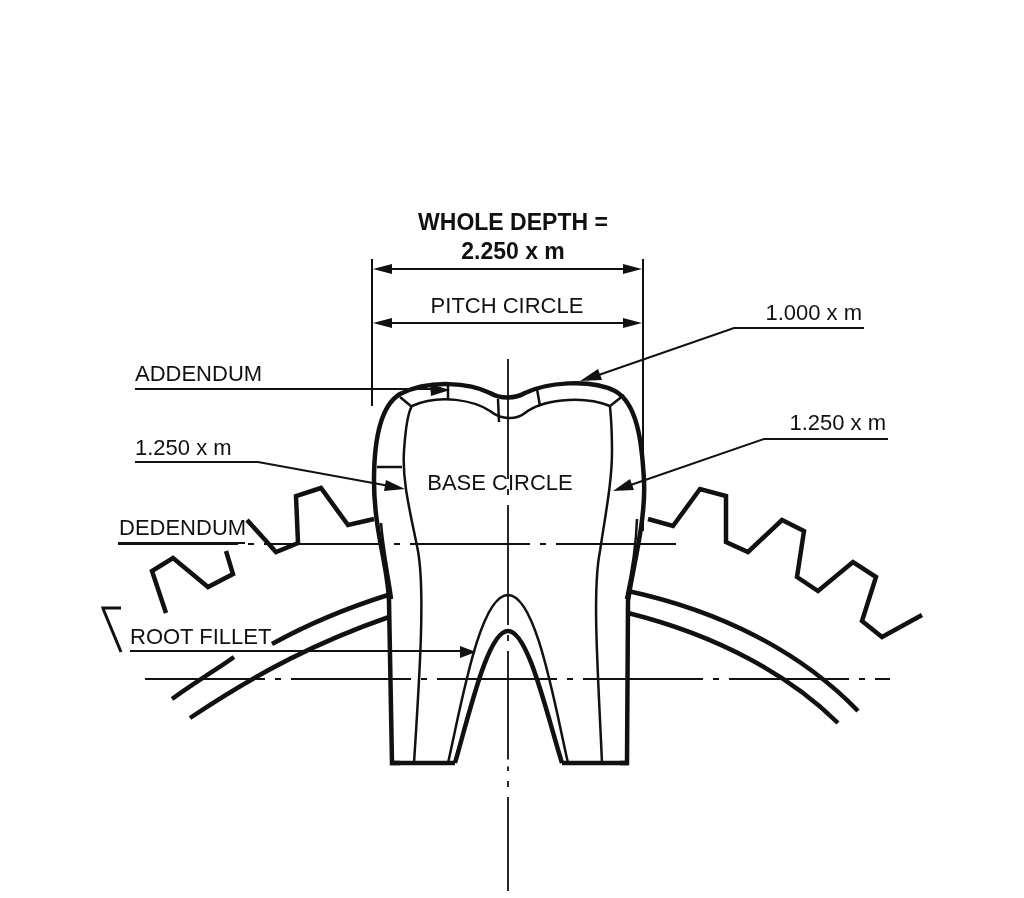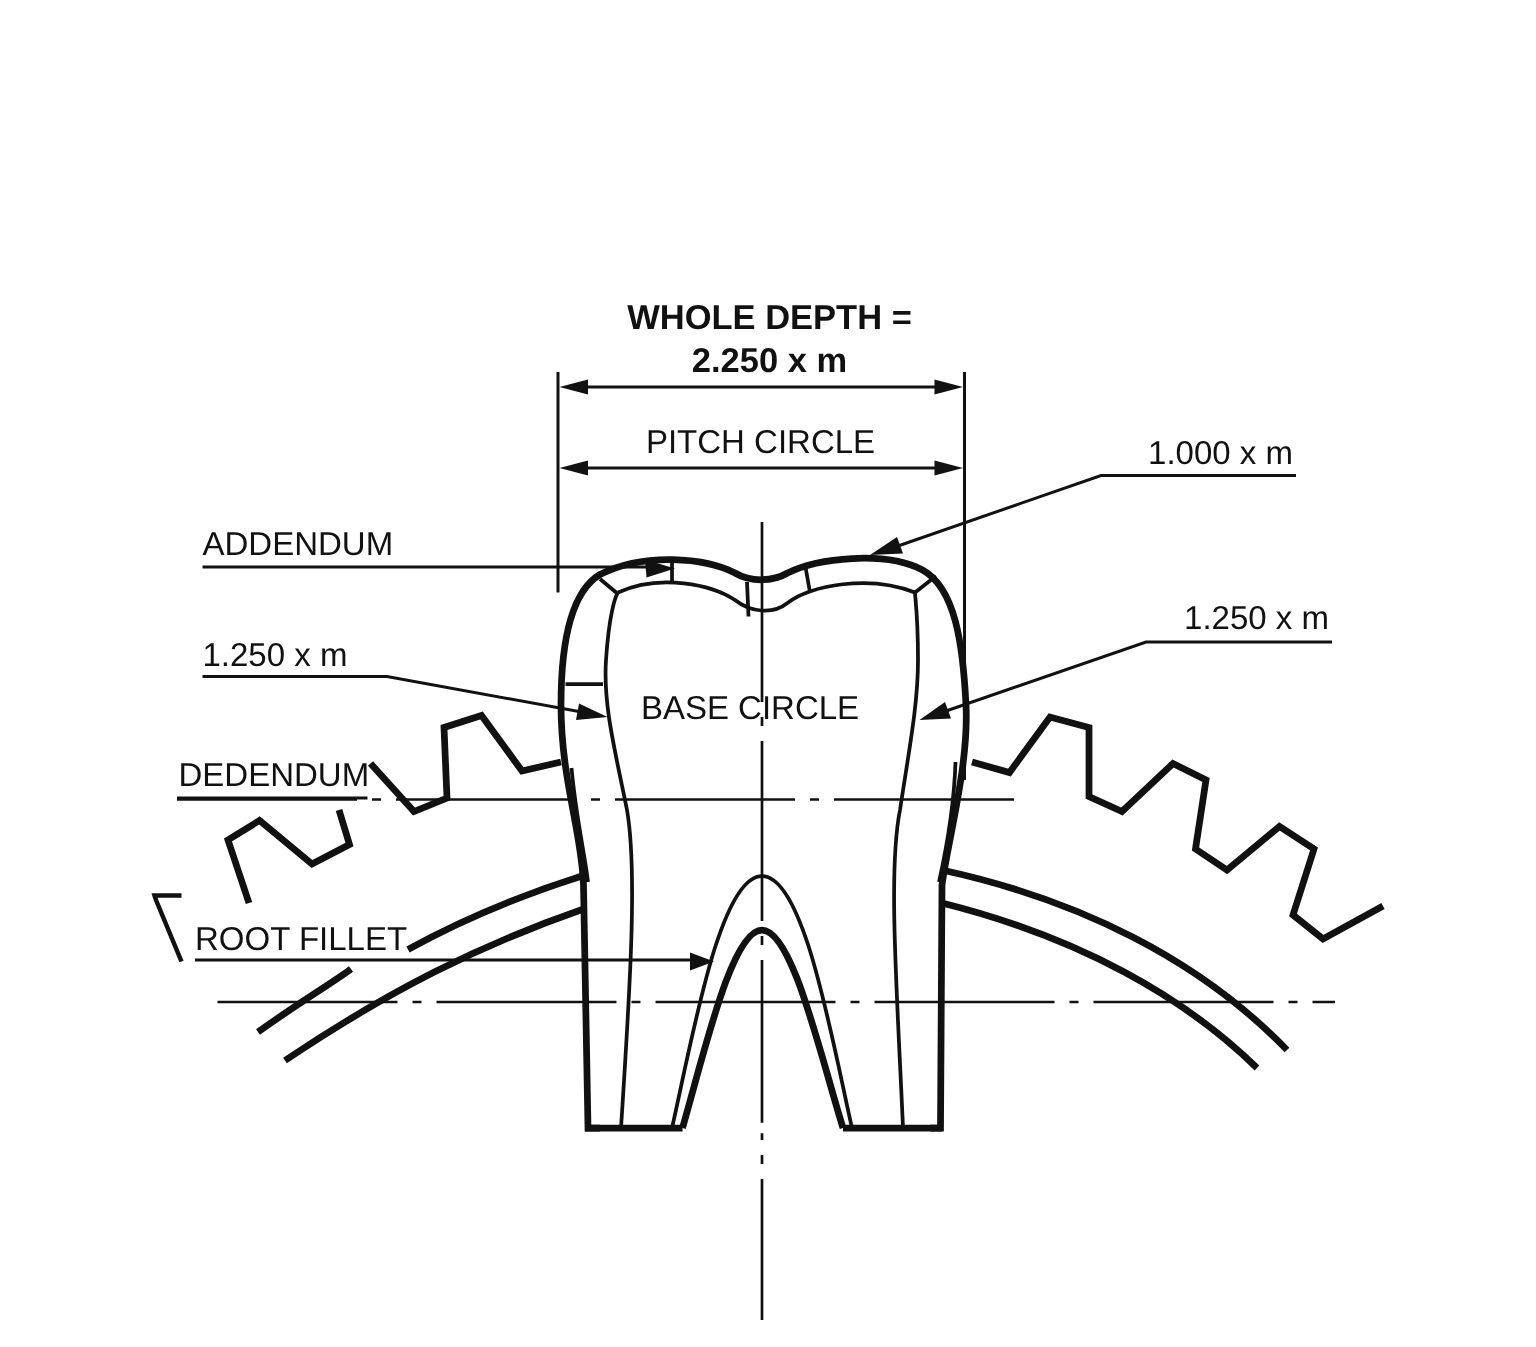--- a/index.html
+++ b/index.html
@@ -1,17 +1,17 @@
 <!DOCTYPE html>
 <html><head>
   <meta charset="utf-8">
   <style>
     html, body { margin: 0; padding: 0; background: #ffffff; }
     body { width: 1024px; height: 898px; overflow: hidden; }
-    #canvas { position: absolute; left: 0; top: 0; width: 1024px; height: 747px; }
+    #canvas { position: absolute; left: 0; top: 11px; width: 1024px; height: 747px; }
     svg text {
       font-family: "Liberation Sans", "DejaVu Sans", sans-serif;
       font-weight: bold;
       font-size: 22px;
       fill: #111111;
       transform-origin: 0 0;
     }
     .lbl { font-stretch: condensed; }
     .thin { stroke: #111; stroke-width: 2; fill: none; }
     .med { stroke: #111; stroke-width: 2.5; fill: none; }

